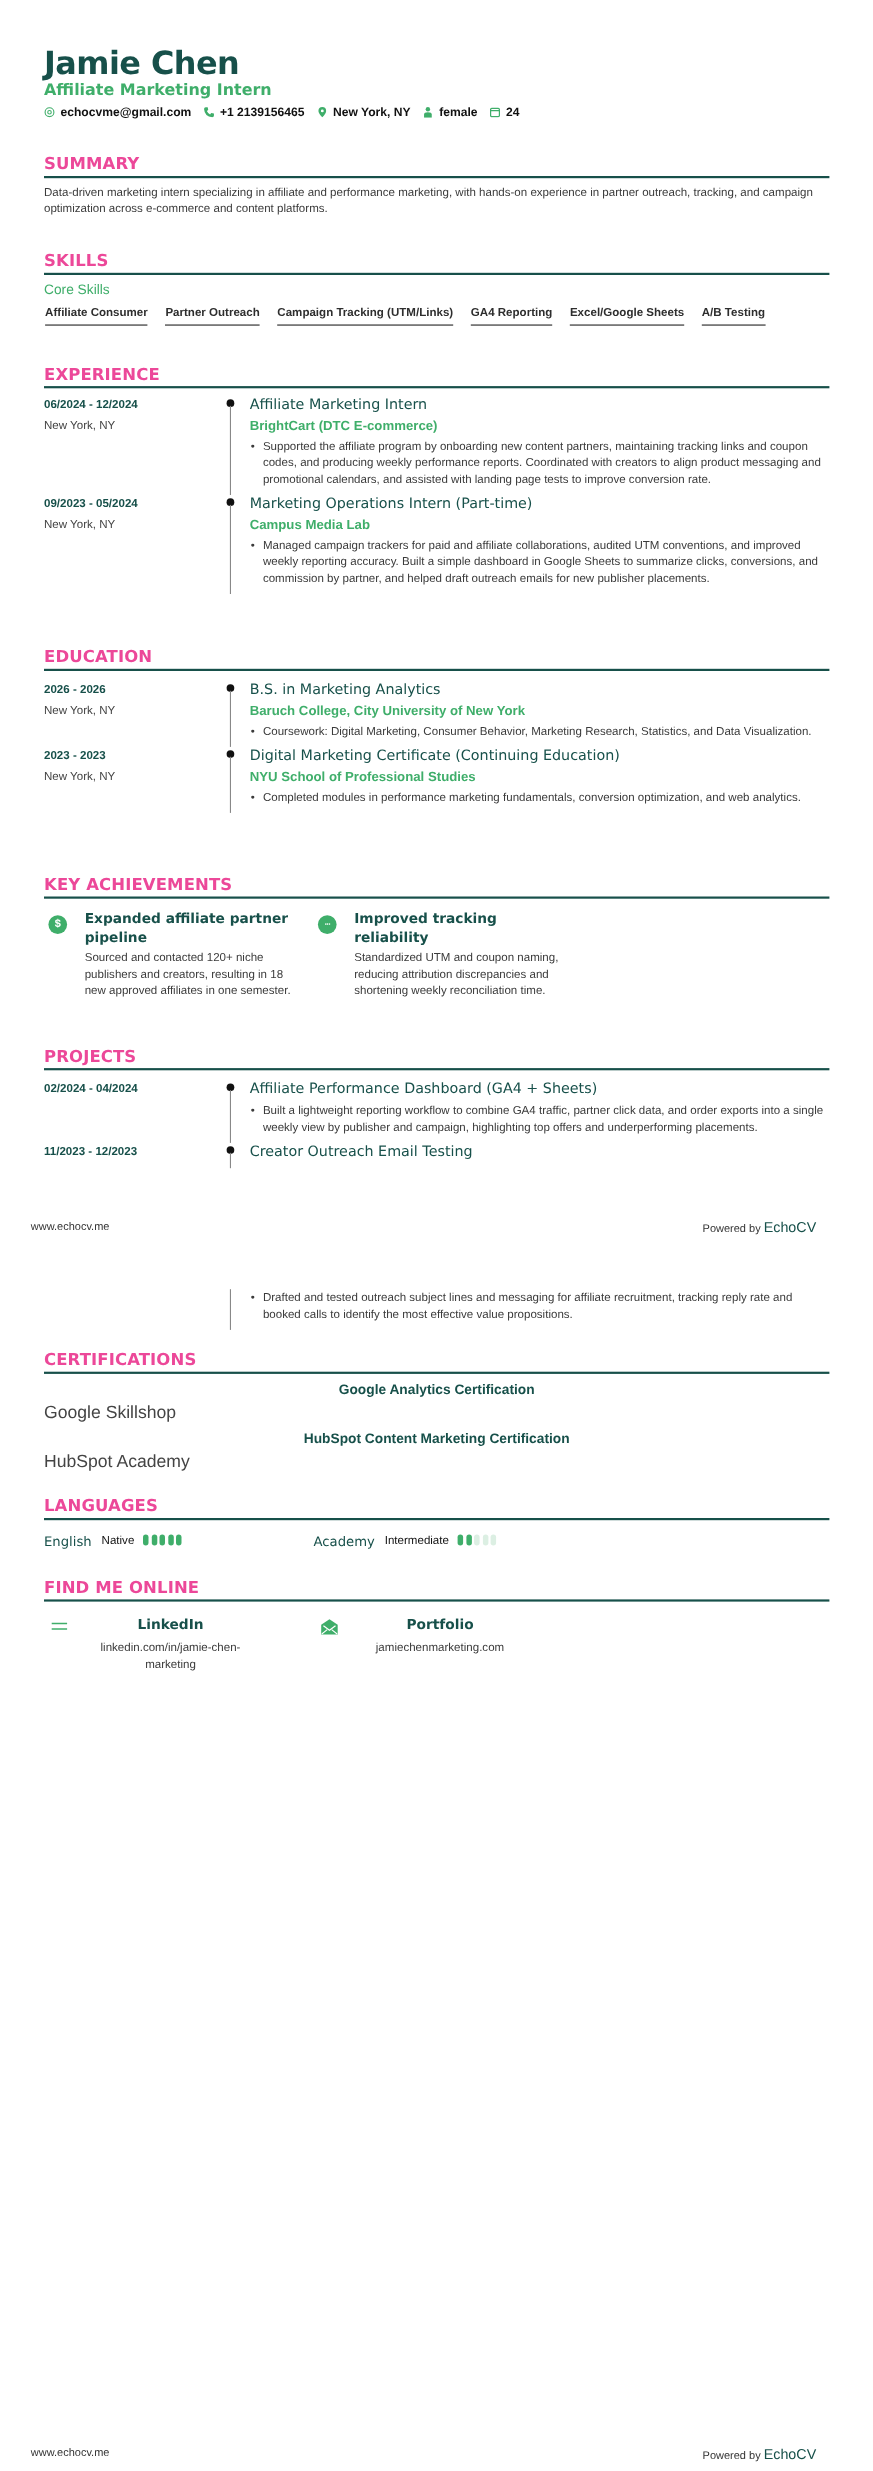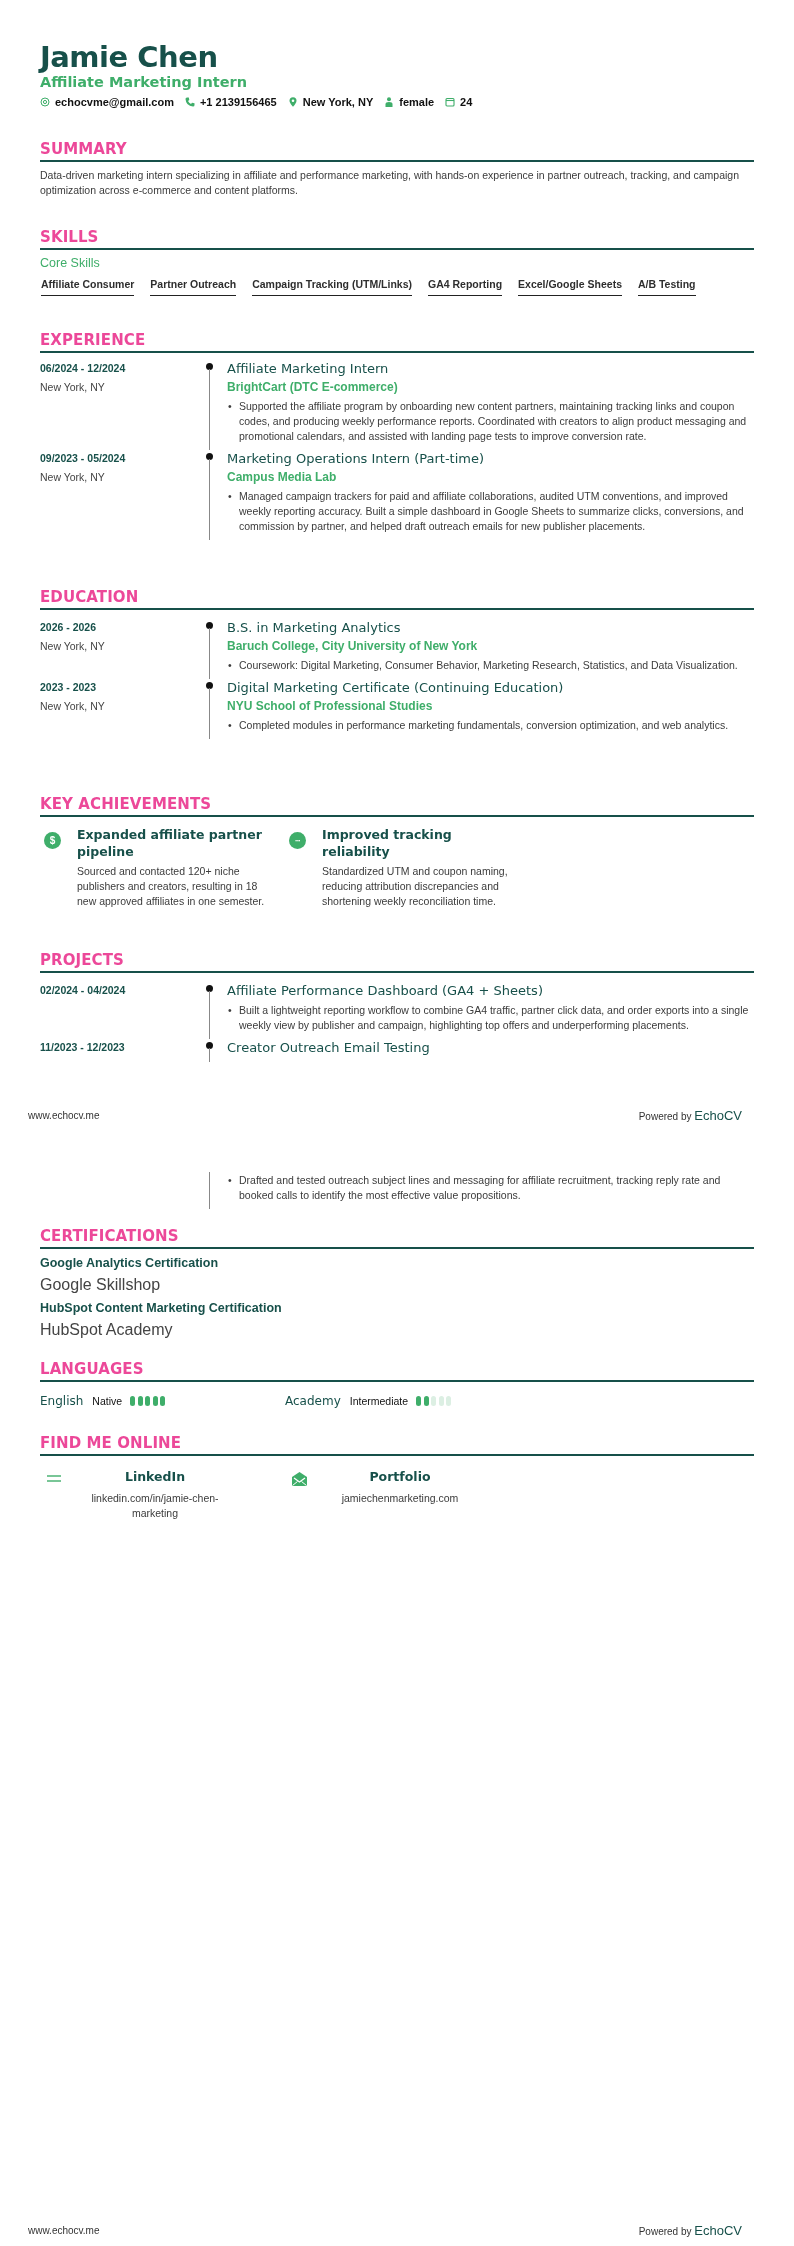--- a/index.html
+++ b/index.html
@@ -29,21 +29,21 @@
   .tl-bul { font-size: 10.5px; line-height: 15px; color: #3b3b3b; margin-top: 4px; padding-left: 12px; position: relative; }
   .tl-bul::before { content: "\2022"; position: absolute; left: 1px; top: 0; }
   .ach { position: absolute; top: 826px; left: 40px; display: flex; }
   .ach-item { width: 245px; display: flex; }
   .ach-ico { width: 17px; height: 17px; border-radius: 50%; background: #3fae6a; color: #fff; font-size: 10px; font-weight: bold; display: flex; align-items: center; justify-content: center; margin-top: 6px; margin-left: 4px; flex-shrink: 0; }
   .ach-body { margin-left: 16px; width: 190px; }
   .ach-title { font-family: "DejaVu Sans", sans-serif; font-weight: bold; font-size: 12.5px; color: #17504a; line-height: 17px; }
   .ach-desc { font-size: 10.5px; color: #3b3b3b; line-height: 15px; margin-top: 4px; }
   .footer { position: absolute; left: 28px; width: 714px; display: flex; justify-content: space-between; align-items: center; font-size: 10px; color: #333; }
   .footer .brand { font-size: 13px; color: #17504a; }
-  .cert-t { font-size: 12.5px; font-weight: bold; color: #17504a; }
+  .cert-t { font-size: 12.5px; font-weight: bold; color: #17504a; text-align: center; }
   .cert-s { font-size: 16px; color: #444; margin-top: 6px; margin-bottom: 7px; }
   .langs { position: absolute; top: 1392px; left: 40px; display: flex; align-items: center; }
   .lang { display: flex; align-items: center; width: 245px; }
   .lang-name { font-family: "DejaVu Sans", sans-serif; font-size: 12px; color: #17504a; margin-right: 9px; }
   .lang-lvl { font-size: 10.5px; color: #111; margin-right: 8px; }
   .pip { width: 5px; height: 10px; border-radius: 3px; margin-right: 2.5px; background: #3fae6a; display: inline-block; }
   .pip.off { background: #dcefe3; }
   .online { position: absolute; top: 1469px; left: 40px; display: flex; }
   .on-item { width: 245px; display: flex; text-align: center; }
   .on-ico { width: 20px; height: 20px; margin-left: 4px; flex-shrink: 0; display: flex; align-items: center; justify-content: center; }

